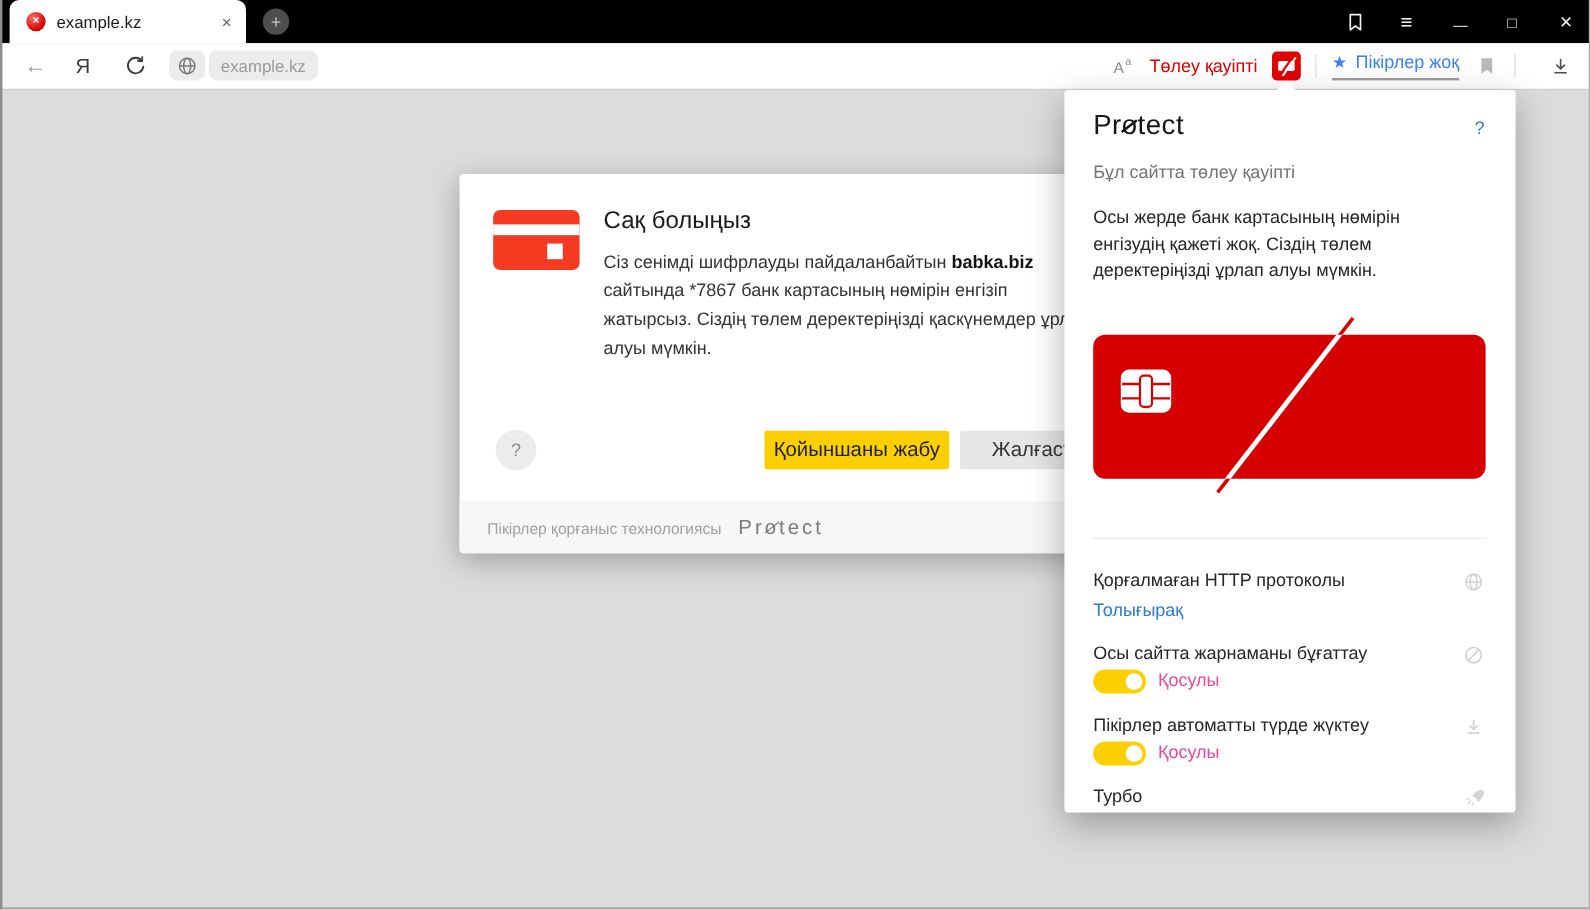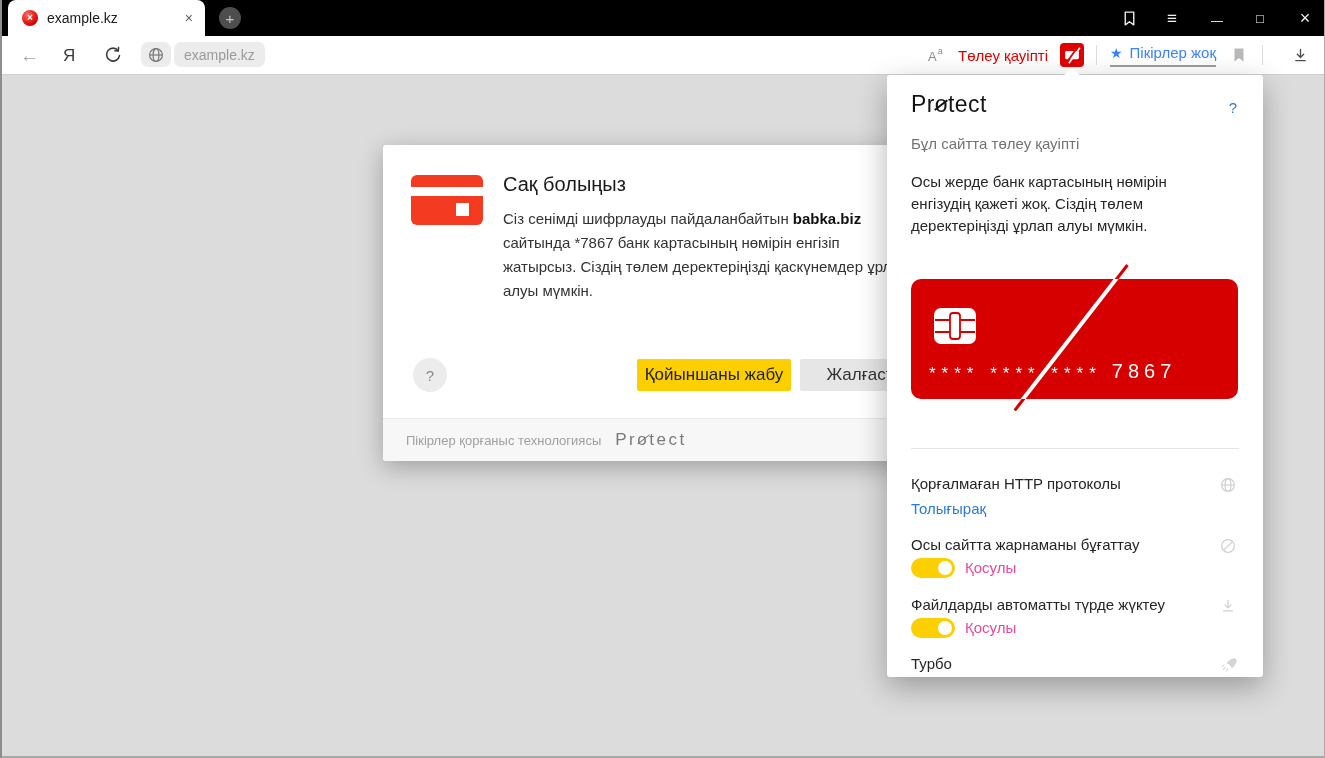--- a/index.html
+++ b/index.html
@@ -222,23 +222,20 @@
     <div class="card-area">
       <div class="slash-red"></div>
       <div class="pcard">
         <div class="chip">
           <svg width="44" height="38" viewBox="0 0 44 38">
               <rect x="1" y="1" width="42" height="36" rx="7" fill="#fff"></rect>
               <path d="M2 13h40M2 25h40" stroke="#d60000" stroke-width="2"></path>
               <rect x="17" y="6" width="10" height="26" rx="3" fill="#fff" stroke="#d60000" stroke-width="1.8"></rect>
             </svg>
         </div>
-        <div class="card-number">
-          <span class="stars">**** **** ****</span><span class="digits">7867</span>
-        </div>
       </div>
       <div class="pcard-clip">
           <div class="slash-white"></div>
         </div>
     </div>
 
     <div class="p-divider"></div>
 
     <div class="p-label" style="top:400px;">Қорғалмаған HTTP протоколы</div>
     <div class="p-item-icon" style="top:402px;">
@@ -255,21 +252,21 @@
       <svg width="16" height="16" viewBox="0 0 16 16">
           <circle cx="8" cy="8" r="6.4" fill="none" stroke="currentColor" stroke-width="1.3"></circle>
           <path d="M3.6 12.4 12.4 3.6" stroke="currentColor" stroke-width="1.3"></path>
         </svg>
     </div>
     <div class="toggle" style="top:483px;">
         <div class="knob"></div>
       </div>
     <div class="toggle-state" style="top:484px;">Қосулы</div>
 
-    <div class="p-label" style="top:521px;">Файлдарды автоматты түрде жүктеу</div>
+    <div class="p-label" style="top:521px;">Пікірлер автоматты түрде жүктеу</div>
     <div class="p-item-icon" style="top:523px;">
       <svg width="16" height="16" viewBox="0 0 20 20">
           <path d="M10 3v9M6.3 8.6 10 12.3l3.7-3.7" fill="none" stroke="currentColor" stroke-width="1.6" stroke-linecap="round" stroke-linejoin="round"></path>
           <path d="M4.5 16h11" stroke="currentColor" stroke-width="1.6" stroke-linecap="round"></path>
         </svg>
     </div>
     <div class="toggle" style="top:543px;">
         <div class="knob"></div>
       </div>
     <div class="toggle-state" style="top:544px;">Қосулы</div>

